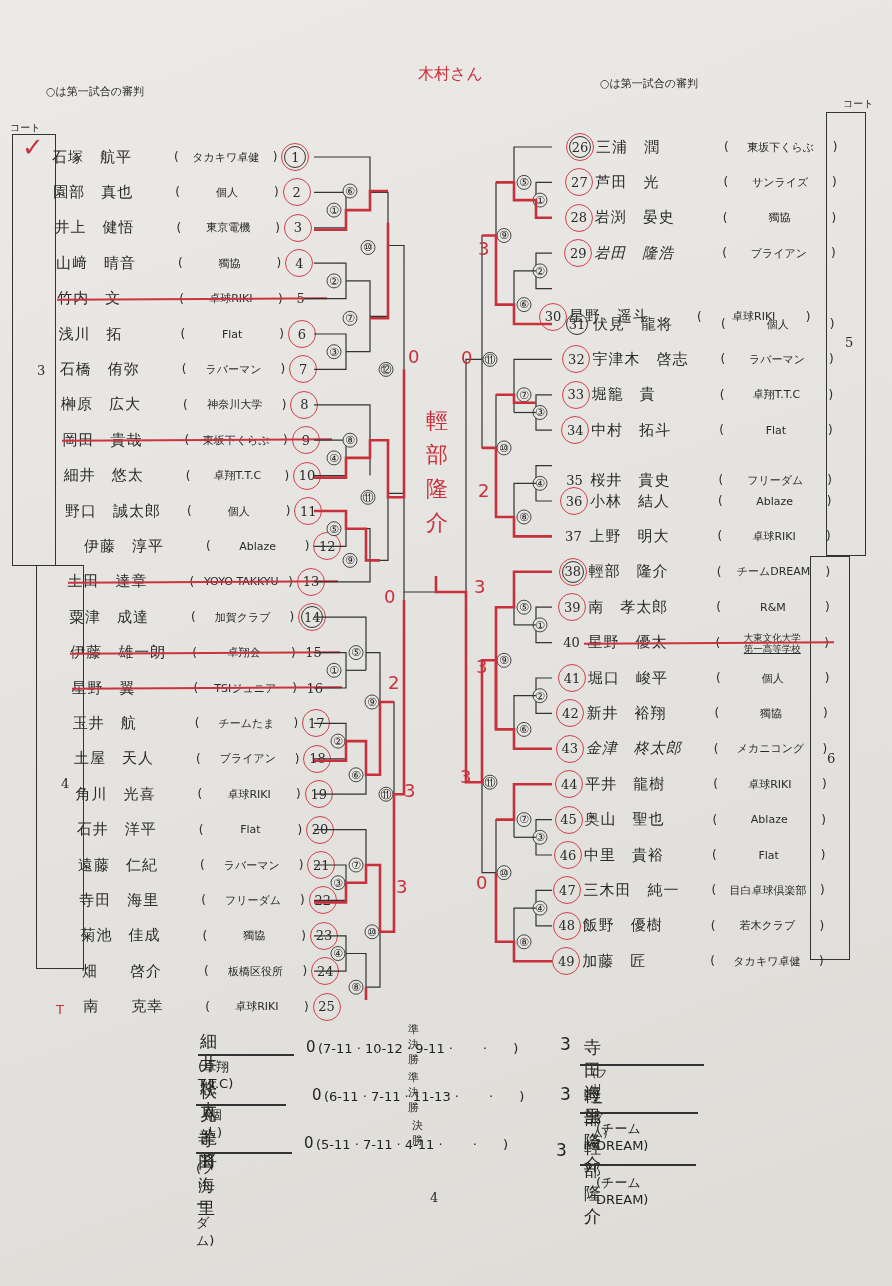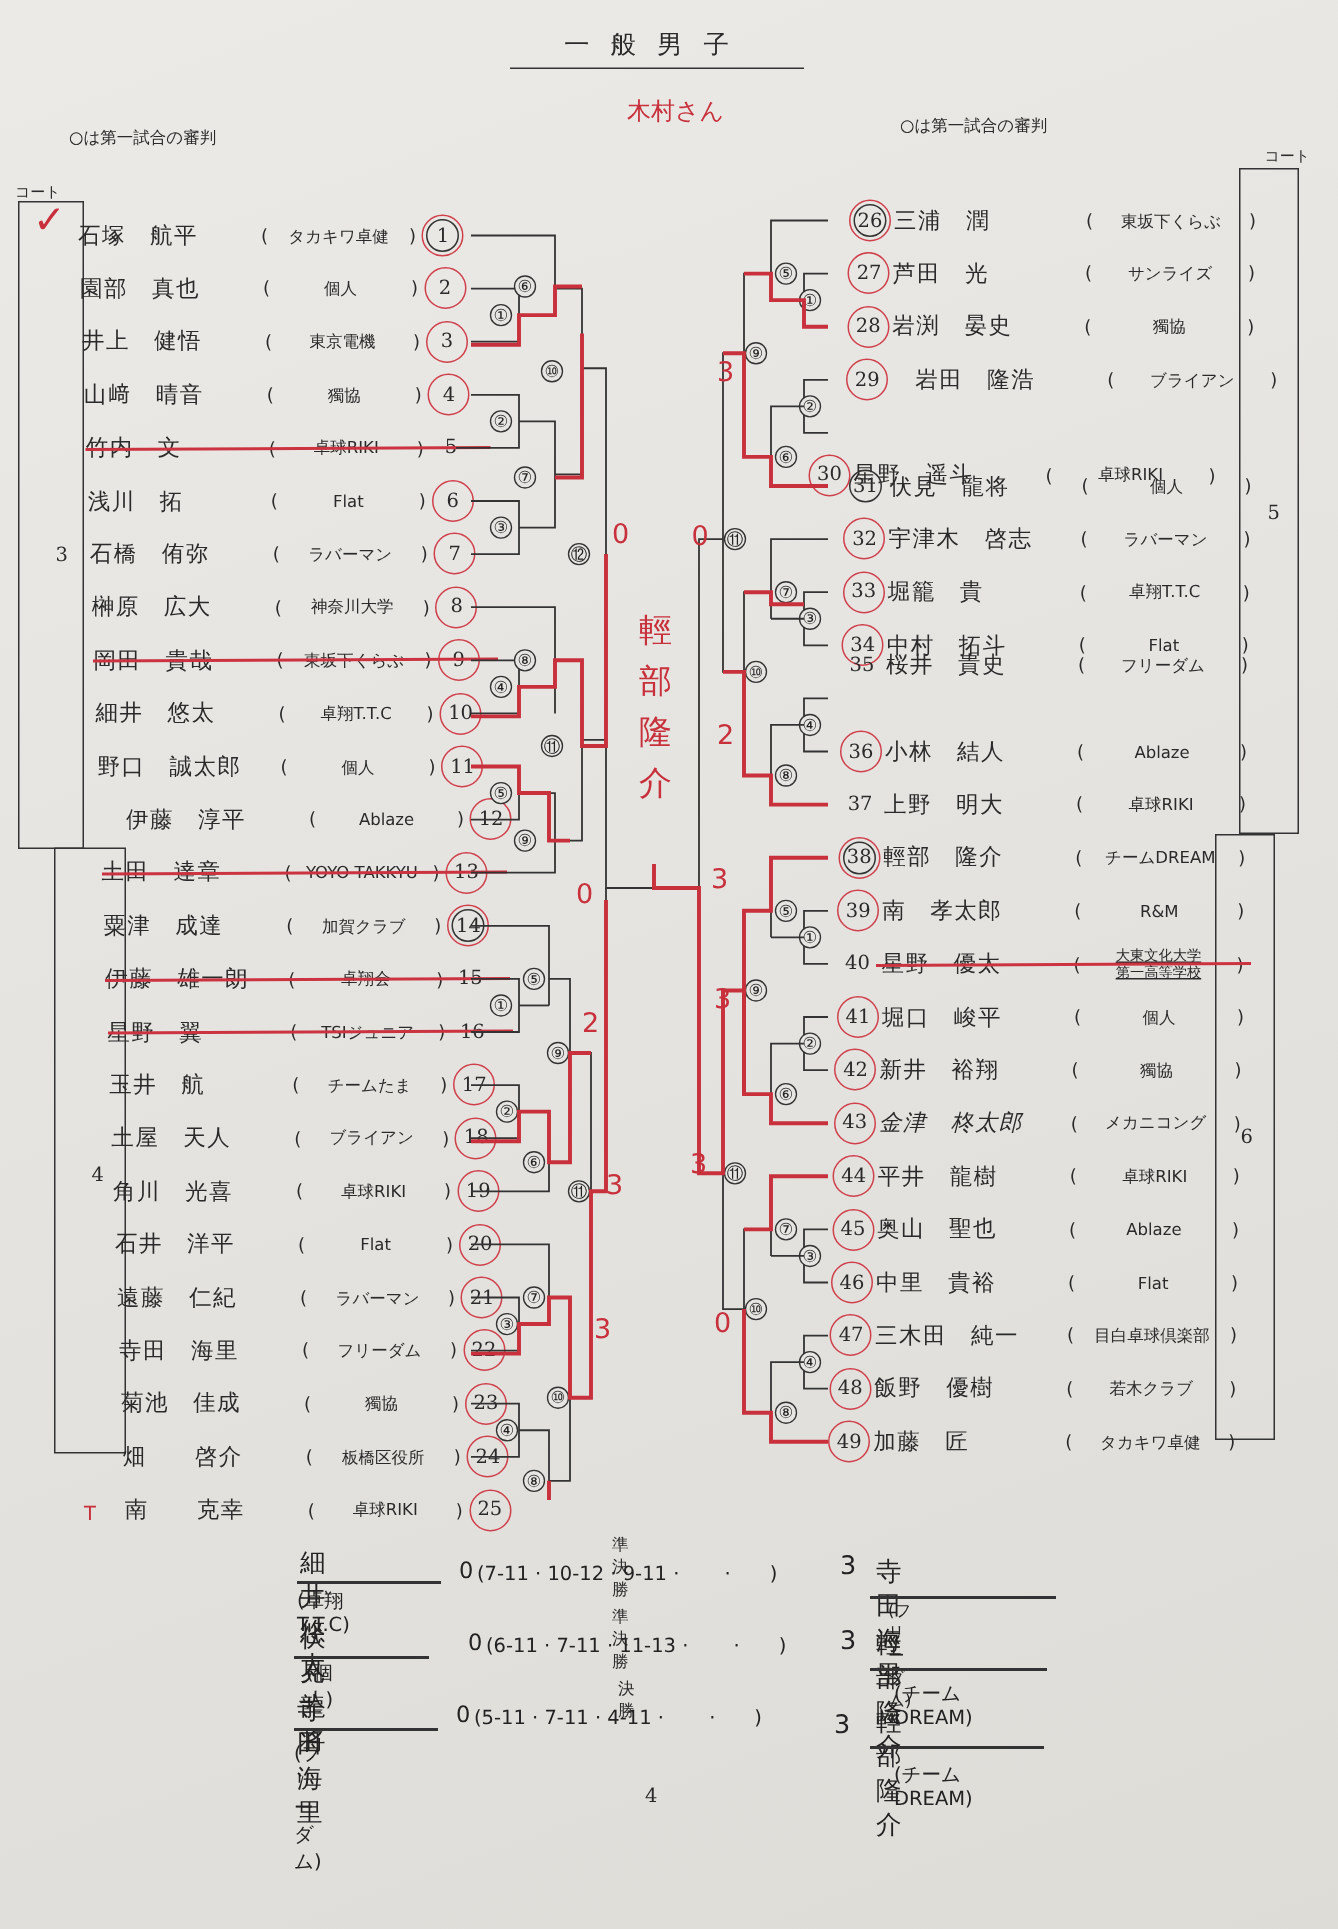--- a/index.html
+++ b/index.html
@@ -32,21 +32,20 @@
   .scoreline{position:absolute;font-size:15px;color:#222;font-family:"DejaVu Sans",sans-serif;white-space:nowrap;}
   .uline{position:absolute;height:1.5px;background:#333;}
   .page-num{position:absolute;left:430px;top:1190px;font-size:13px;}
   .endtime{position:absolute;left:696px;top:1232px;font-size:22px;font-family:"DejaVu Sans",sans-serif;color:#222;letter-spacing:1px;}
 </style>
 </head>
 <body>
 
 <div class="paper">
 
-  <div class="title">一般男子</div>
   <div class="hw" style="left:418px;top:64px;font-size:16px;">木村さん</div>
 
   <div class="ref-note" style="left:46px;top:84px;">○は第一試合の審判</div>
   <div class="ref-note" style="left:600px;top:76px;">○は第一試合の審判</div>
 
   <div class="court-label" style="left:10px;top:121px;">コート</div>
   <div class="court-box" style="left:12px;top:134px;width:44px;height:432px;">
     <div class="court-num" style="left:24px;top:228px;">3</div>
   </div>
   <div class="court-box" style="left:36px;top:565px;width:48px;height:404px;">
@@ -260,21 +259,21 @@
       </div>
       <div class="row" style="top: 202.8px; left: 566.8px;">
         <div class="seed circ-red">28</div>
         <span class="pname" style="width: 126px; display: inline-block; margin-left: 4px;">岩渕　晏史</span>
         <span class="paren" style="margin-left: 2px;">(</span>
         <span class="club" style="white-space: pre; width: 104px;">獨協</span>
         <span class="paren">)</span>
       </div>
       <div class="row" style="top: 238.2px; left: 566.2px;">
         <div class="seed circ-red">29</div>
-        <span class="pname" style="width: 126px; display: inline-block; margin-left: 20px;">岩田　隆浩</span>
+        <span class="pname" style="width: 126px; display: inline-block; margin-left: 4px; font-style: italic;">岩田　隆浩</span>
         <span class="paren" style="margin-left: 2px;">(</span>
         <span class="club" style="white-space: pre; width: 104px;">ブライアン</span>
         <span class="paren">)</span>
       </div>
       <div class="row" style="top: 273.6px; left: 541px; margin-top: 28px;">
         <div class="seed circ-red">30</div>
         <span class="pname" style="width: 126px; display: inline-block; margin-left: 4px;">星野　遥斗</span>
         <span class="paren" style="margin-left: 2px;">(</span>
         <span class="club" style="white-space: pre; width: 104px;">卓球RIKI</span>
         <span class="paren">)</span>
@@ -300,21 +299,21 @@
         <span class="club" style="white-space: pre; width: 104px;">卓翔T.T.C</span>
         <span class="paren">)</span>
       </div>
       <div class="row" style="top: 415.2px; left: 563.2px;">
         <div class="seed circ-red">34</div>
         <span class="pname" style="width: 126px; display: inline-block; margin-left: 4px;">中村　拓斗</span>
         <span class="paren" style="margin-left: 2px;">(</span>
         <span class="club" style="white-space: pre; width: 104px;">Flat</span>
         <span class="paren">)</span>
       </div>
-      <div class="row" style="top: 428px; left: 562.6px;">
+      <div class="row" style="top: 465px; left: 562.6px;">
         <div class="seed">35</div>
         <span class="pname" style="width: 126px; display: inline-block; margin-left: 4px;">桜井　貴史</span>
         <span class="paren" style="margin-left: 2px;">(</span>
         <span class="club" style="white-space: pre; width: 104px;">フリーダム</span>
         <span class="paren">)</span>
       </div>
       <div class="row" style="top: 486px; left: 562px;">
         <div class="seed circ-red">36</div>
         <span class="pname" style="width: 126px; display: inline-block; margin-left: 4px;">小林　結人</span>
         <span class="paren" style="margin-left: 2px;">(</span>

